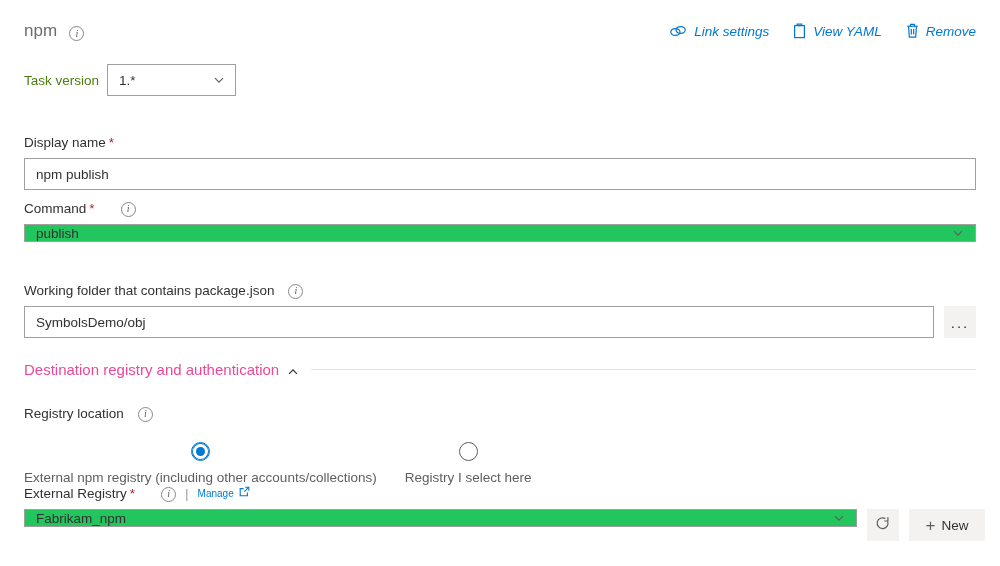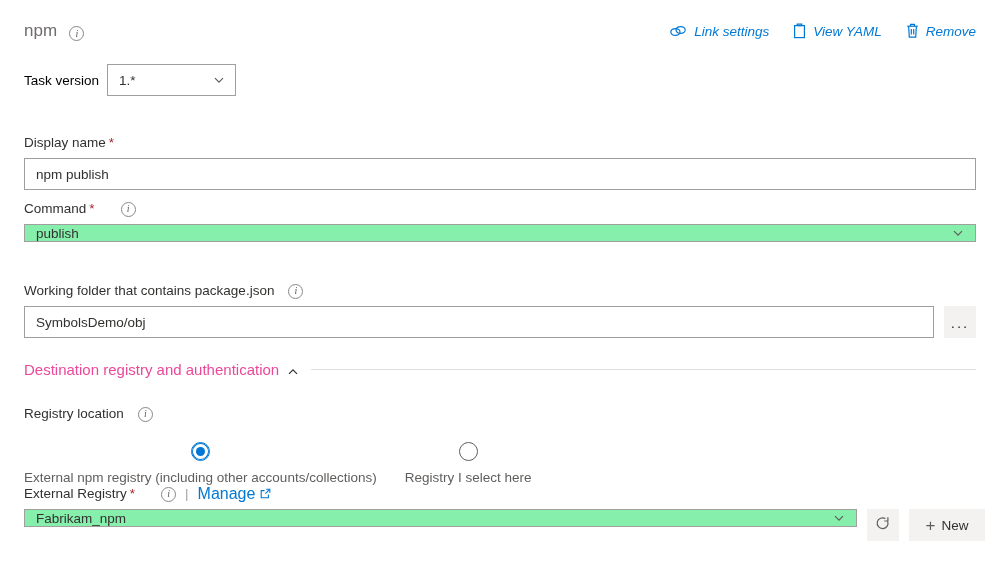--- a/index.html
+++ b/index.html
@@ -63,21 +63,21 @@
     flex: none;
     cursor: pointer;
   }
 
   
   .taskversion-row {
     position: absolute;
     left: 24px; top: 64px;
     display: flex; align-items: center; gap: 8px;
   }
-  .taskversion-label { font-size: 13.5px; color: #000000; }
+  .taskversion-label { font-size: 13.5px; color: #4d7c0f; }
   .select-box {
     border: 1px solid #a19f9d;
     background: #fff;
     height: 32px;
     display: flex; align-items: center;
     padding: 0 10px 0 11px;
     font-size: 13.5px;
     color: #323130;
     cursor: pointer;
     position: relative;
@@ -111,21 +111,21 @@
     font-size: 13.5px;
     color: #323130;
     padding: 0 11px;
     font-family: "Liberation Sans", sans-serif;
     outline: none;
   }
   .dropdown {
     width: 100%;
     height: 16px;
     border: 1px solid #a19f9d;
-    background: #86efac;
+    background: #22c55e;
     display: flex;
     align-items: center;
     padding: 8px 11px;
     font-size: 13.5px;
     color: #323130;
     cursor: pointer;
   }
 
   
   .inline-row { display: flex; align-items: stretch; gap: 10px; }
@@ -196,21 +196,21 @@
     background: #0078d4;
   }
   .radio-opt.checked .radio-mark {
     box-shadow: inset 0 0 0 1px #0078d4;
   }
 
   
   .divider-pipe { color: #a19f9d; margin: 0 9px; }
   .manage-link {
     color: #0078d4;
-    font-size: 16px;
+    font-size: 10px;
     display: inline-flex;
     align-items: center;
     gap: 5px;
     cursor: pointer;
     text-decoration: none;
   }
 
   
   .registry-row { display: flex; align-items: stretch; gap: 10px; }
   .registry-dd { width: 833px; flex: none; }

